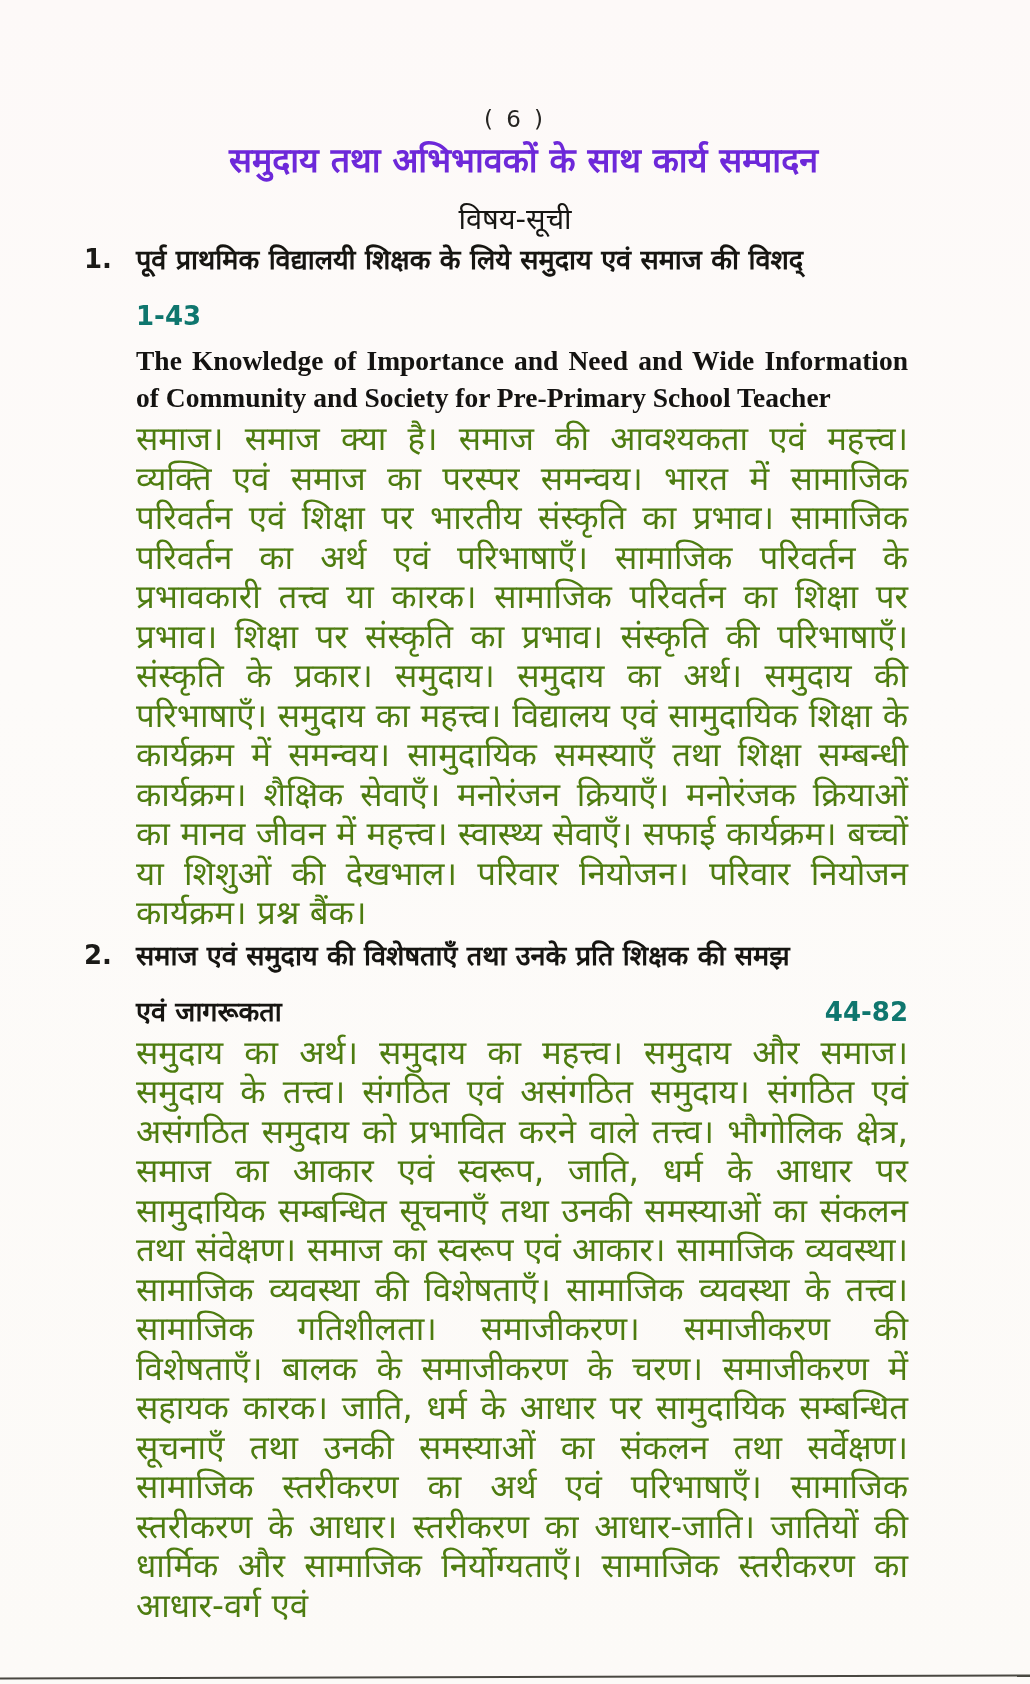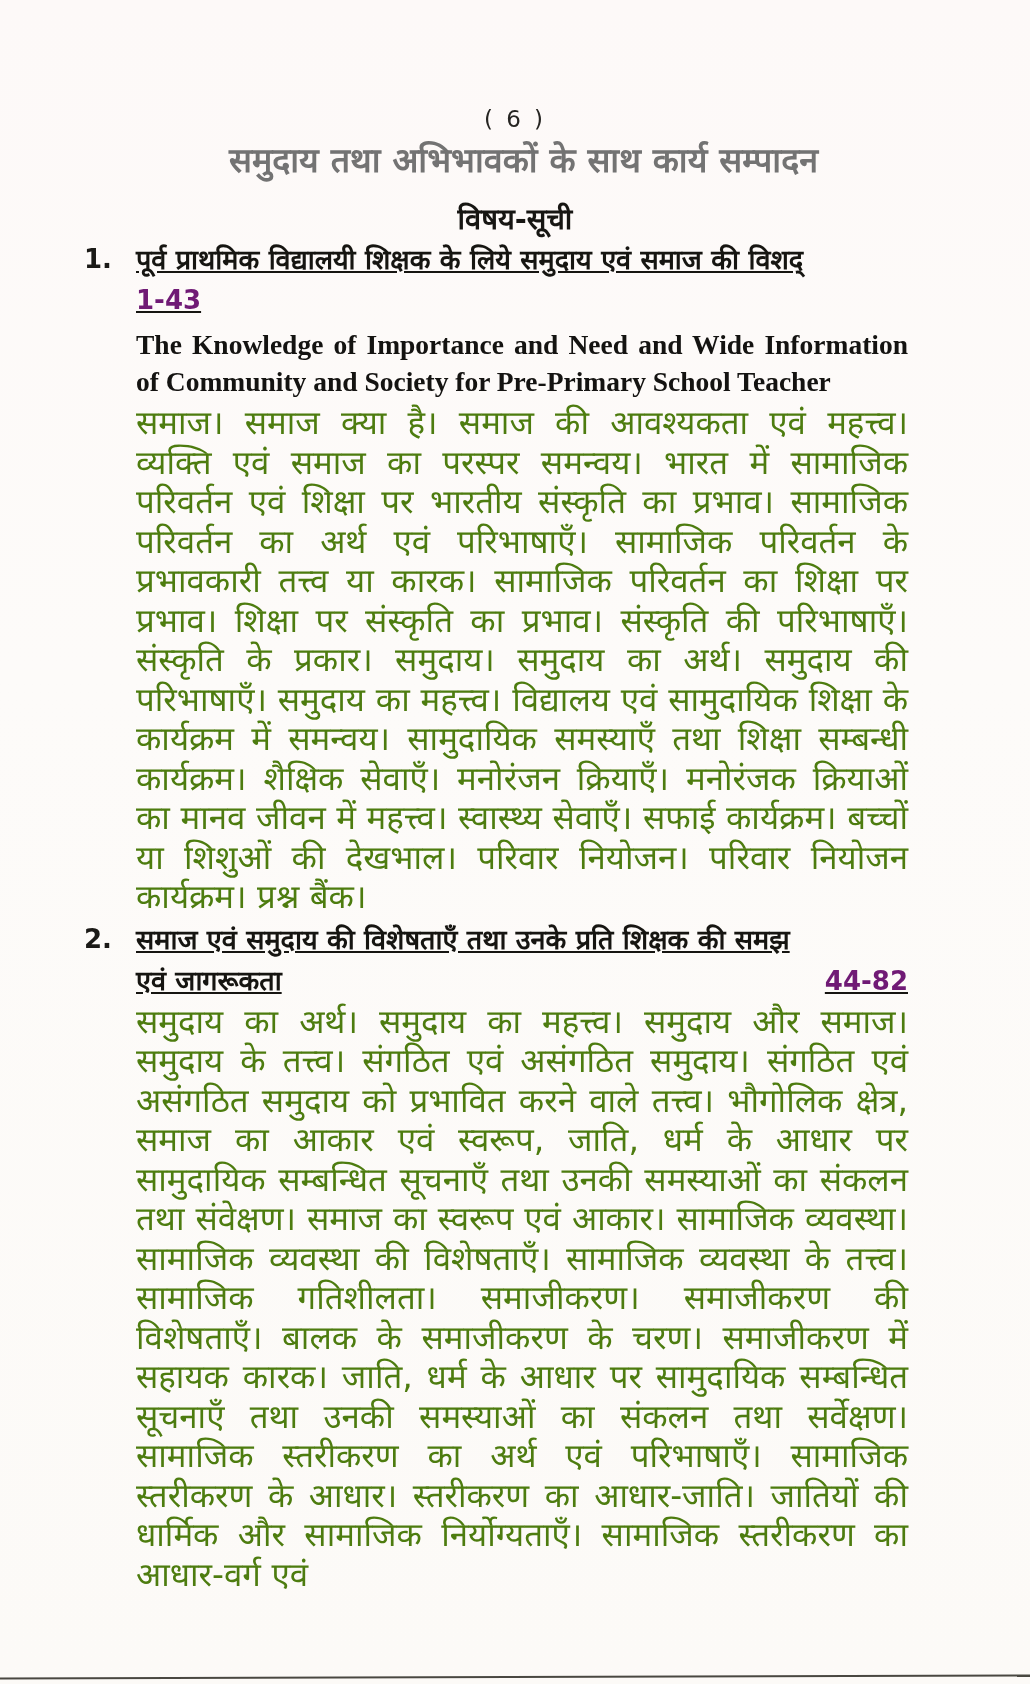--- a/index.html
+++ b/index.html
@@ -31,27 +31,27 @@
     text-align: center;
     font-size: 23px;
     letter-spacing: 3px;
     color: #262522;
   }
   .book-title {
     margin: 4px 0 0 17px;
     text-align: center;
     font-size: 34px;
     font-weight: 700;
-    color: #737373;
+    color: #6d28d9;
   }
   .toc-title {
     margin-top: 16px;
     text-align: center;
     font-size: 29px;
-    font-weight: 700;
+    font-weight: 400;
     color: #171613;
   }
   .cols-row {
     display: flex;
     justify-content: space-between;
     margin: 20px 76px 2px 84px;
     font-size: 22px;
     color: #24231f;
   }
   .chapter {
@@ -70,31 +70,31 @@
   }
   .ch-body {
     width: 772px;
   }
   .ch-title-line {
     font-size: 27px;
     font-weight: 700;
     line-height: 41px;
     color: #161511;
     white-space: nowrap;
-    text-decoration: underline;
   }
   .ch-title-row2 {
     display: flex;
     justify-content: space-between;
     align-items: baseline;
   }
   .ch-pages {
     font-size: 26px;
     font-weight: 700;
-    color: #701a75;
+    color: #0f766e;
+    margin-top: 16px;
   }
   .ch-english {
     font-family: "Liberation Serif", serif;
     font-weight: 700;
     font-size: 27.5px;
     line-height: 37px;
     margin: 5px 0 3px 0;
     color: #141311;
     text-align: justify;
   }

